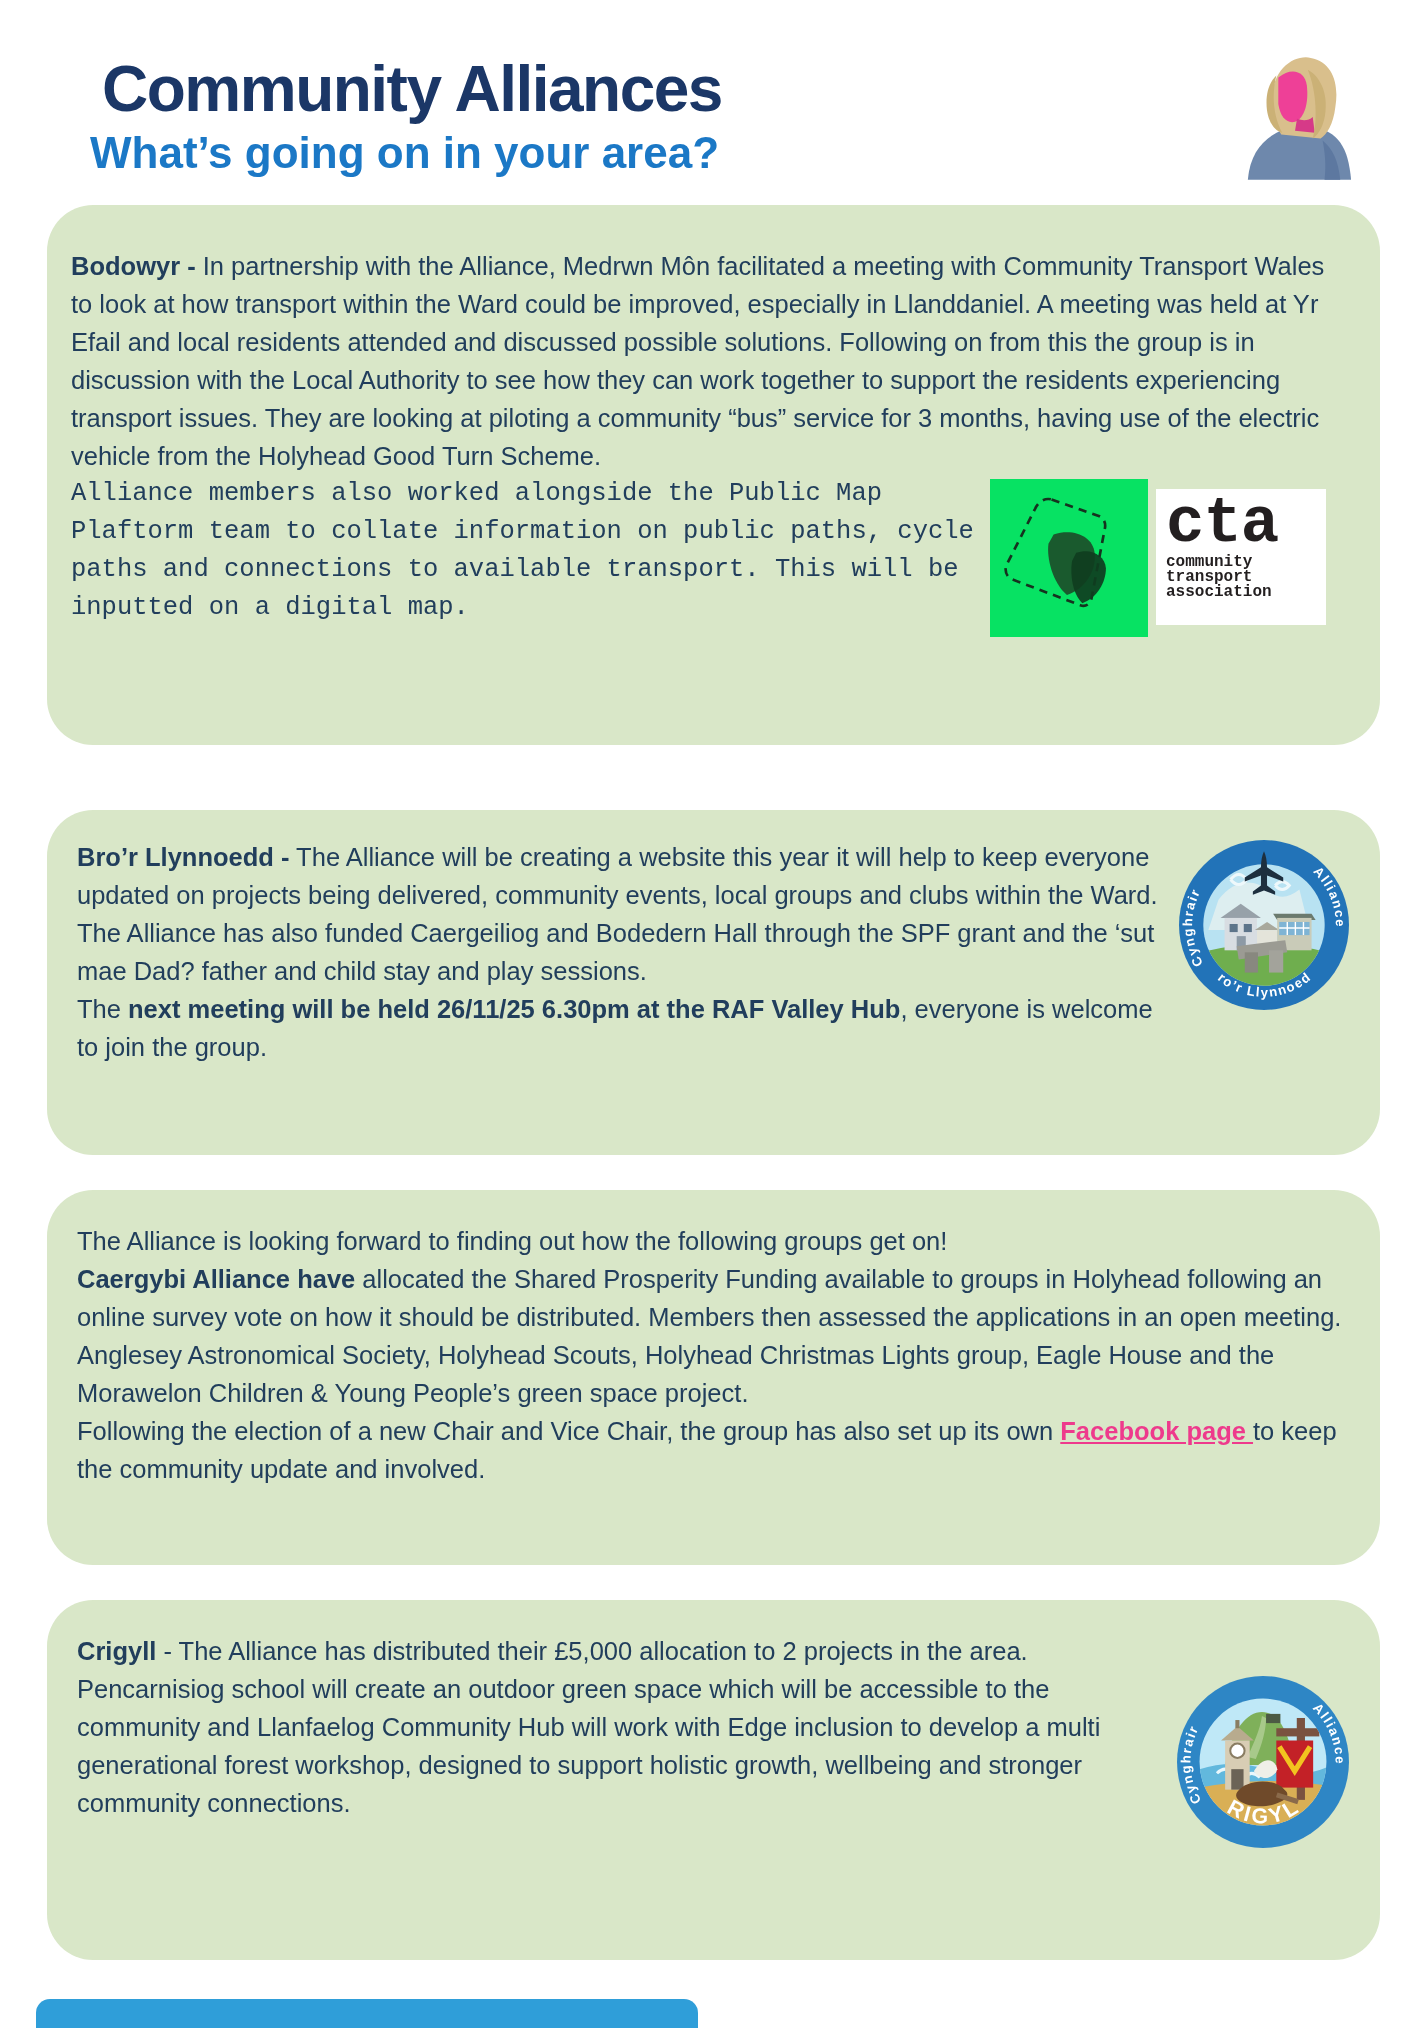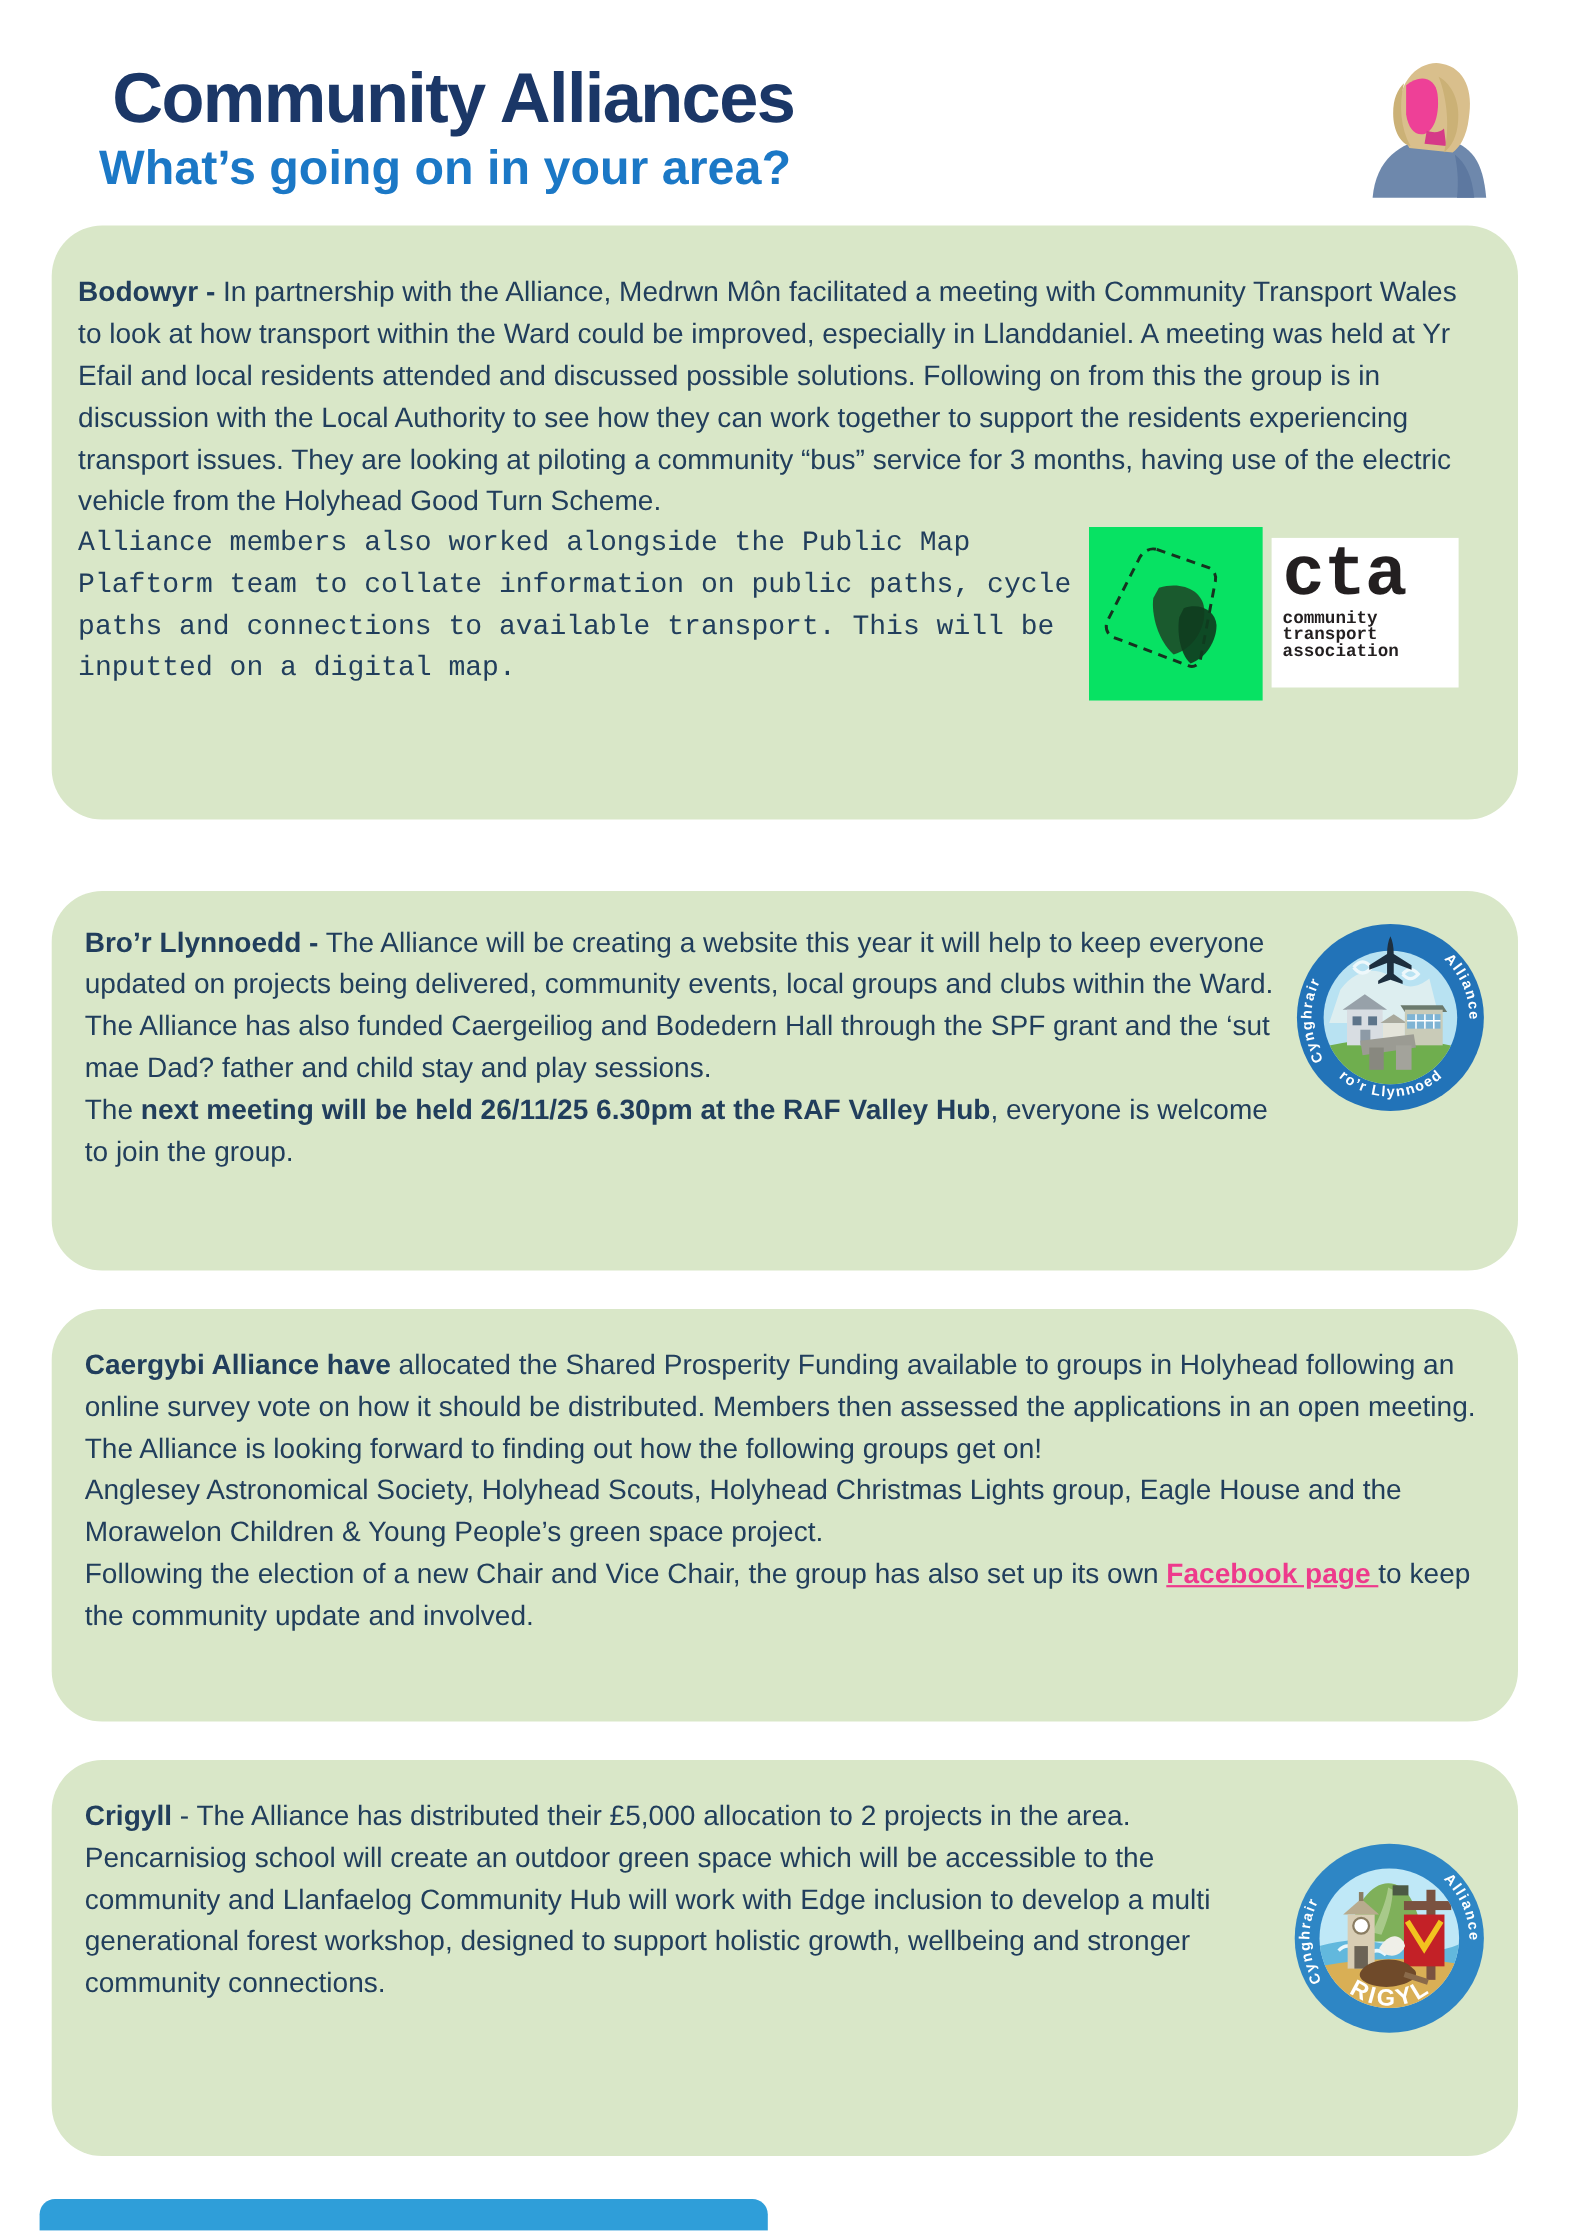--- a/index.html
+++ b/index.html
@@ -141,24 +141,24 @@
     <p>
       <span>The Alliance has also funded Caergeiliog and Bodedern Hall through the SPF grant and the ‘sut mae Dad? father and child stay and play sessions.</span>
     </p>
     <p>
       <span>The </span><span class="lead">next meeting will be held 26/11/25 6.30pm at the RAF Valley Hub</span><span>, everyone is welcome to join the group.</span>
     </p>
   </section>
 
   <section class="card card-caergybi">
     <p>
+      <span>The Alliance is looking forward to finding out how the following groups get on!</span>
+    </p>
+    <p>
       <span class="lead">Caergybi Alliance have</span><span> allocated the Shared Prosperity Funding available to groups in Holyhead following an online survey vote on how it should be distributed. Members then assessed the applications in an open meeting.</span>
-    </p>
-    <p>
-      <span>The Alliance is looking forward to finding out how the following groups get on!</span>
     </p>
     <p>
       <span>Anglesey Astronomical Society, Holyhead Scouts, Holyhead Christmas Lights group, Eagle House and the Morawelon Children &amp; Young People’s green space project.</span>
     </p>
     <p>
       <span>Following the election of a new Chair and Vice Chair, the group has also set up its own </span><a class="fb-link">Facebook page </a><span>to keep the community update and involved.</span>
     </p>
   </section>
 
   <section class="card card-crigyll">

